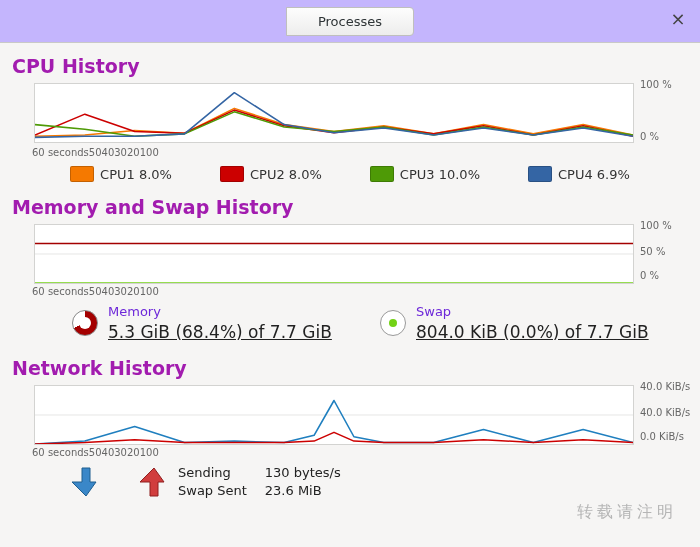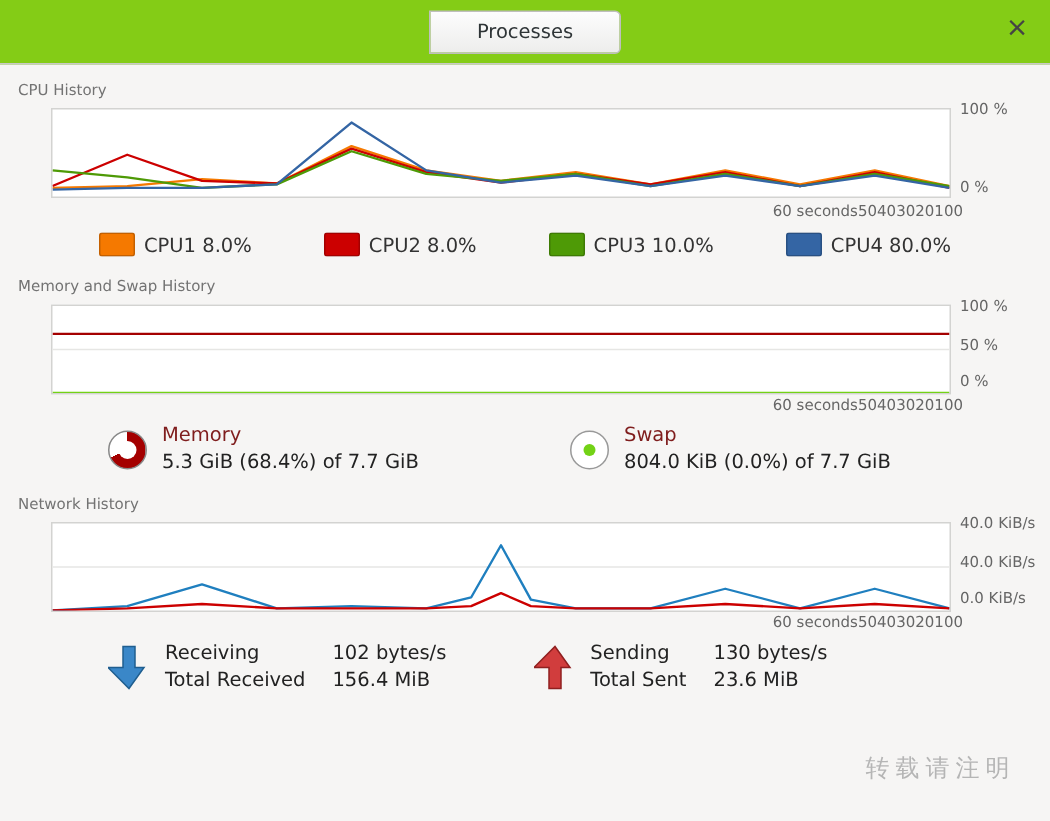--- a/index.html
+++ b/index.html
@@ -15,21 +15,21 @@
   }
   .window {
     width: 700px;
     height: 547px;
     position: relative;
     display: flex;
     flex-direction: column;
   }
   .titlebar {
     height: 42px;
-    background: #84cc16;
+    background: #c4b5fd;
     border-bottom: 1px solid #c9c9c7;
     display: flex;
     align-items: center;
     justify-content: center;
     position: relative;
   }
   .tabstrip {
     display: flex;
   }
   .tabbtn {
@@ -62,23 +62,23 @@
     cursor: pointer;
   }
   .body {
     flex: 1;
     padding: 8px 12px 4px 12px;
     overflow: hidden;
     display: flex;
     flex-direction: column;
   }
   .section-title {
-    font-weight: normal;
-    color: #737373;
-    font-size: 10px;
+    font-weight: bold;
+    color: #a21caf;
+    font-size: 19px;
     margin: 4px 0 6px 0;
   }
   .chart-frame {
     position: relative;
     height: 60px;
     margin: 0 0 0 22px;
   }
   .chart-frame.tall { height: 62px; }
   .plot {
     position: absolute;
@@ -96,21 +96,21 @@
     top: -2px;
     width: 60px;
     font-size: 10px;
     color: #666;
   }
   .ylabels .yt { position: absolute; left: 0; }
   .xaxis {
     margin-left: 18px;
     width: 610px;
     display: flex;
-    justify-content: flex-end;
+    justify-content: flex-start;
     font-size: 10px;
     color: #666;
     padding: 2px 2px 0 2px;
   }
   
   .cpu-legend {
     display: flex;
     justify-content: center;
     gap: 48px;
     margin: 8px 0 10px 0;
@@ -131,22 +131,22 @@
     display: flex;
     margin: 6px 0 10px 60px;
   }
   .ms-item {
     display: flex;
     align-items: center;
     gap: 10px;
     width: 310px;
   }
   .ms-lines { line-height: 1.35; }
-  .ms-label { font-size: 13px; color: #7f1d1d; }
-  .ms-sub { font-size: 13px; color: #222; }
+  .ms-label { font-size: 13px; color: #6d28d9; }
+  .ms-sub { font-size: 17px; color: #222; text-decoration: underline; }
   .pie {
     width: 24px; height: 24px; border-radius: 50%;
     position: relative;
   }
   .pie.inner::after{
     content:"";position:absolute;left:6px;top:6px;width:12px;height:12px;border-radius:50%;
     background:#fff;
   }
   .pie.ring { border:1px solid #999; background:#fff; }
   .pie.ring .dot{
@@ -239,21 +239,21 @@
         <span>40</span>
         <span>30</span>
         <span>20</span>
         <span>10</span>
         <span>0</span>
       </div>
     <div class="cpu-legend" id="cpu-legend">
         <div><span class="swatch" style="background: rgb(245, 121, 0);"></span><span>CPU1  8.0%</span></div>
         <div><span class="swatch" style="background: rgb(204, 0, 0);"></span><span>CPU2  8.0%</span></div>
         <div><span class="swatch" style="background: rgb(78, 154, 6);"></span><span>CPU3  10.0%</span></div>
-        <div><span class="swatch" style="background: rgb(52, 101, 164);"></span><span>CPU4  80.0%</span></div>
+        <div><span class="swatch" style="background: rgb(52, 101, 164);"></span><span>CPU4  6.9%</span></div>
       </div>
 
     <div class="section-title">Memory and Swap History</div>
     <div class="chart-frame">
       <svg class="plot" viewBox="0 0 600 60" preserveAspectRatio="none">
         <line x1="0" y1="30" x2="600" y2="30" stroke="#e6e6e4" stroke-width="1"></line>
         <g id="mem-lines">
             <path d="M0.0 19.2 L600.0 19.2" fill="none" stroke="#a40000" stroke-width="1.6" stroke-linejoin="round"></path>
             <path d="M0.0 60.0 L600.0 60.0" fill="none" stroke="#73d216" stroke-width="1.6" stroke-linejoin="round"></path>
           </g>
@@ -315,45 +315,33 @@
         <span>20</span>
         <span>10</span>
         <span>0</span>
       </div>
 
     <div class="net-row">
       <div class="net-block">
         <svg class="arrow" width="28" height="32" viewBox="0 0 28 32">
           <path d="M10 2 h8 v14 h6 L14 30 0 16 h10 z" fill="#3a87c8" stroke="#1f5e8f" stroke-width="1"></path>
         </svg>
-        <table class="kv">
-            <tbody>
-          <tr>
-                <td>Receiving</td>
-              <td>102 bytes/s</td>
-              </tr>
-          <tr>
-                <td>Total Received</td>
-              <td>156.4 MiB</td>
-              </tr>
-        </tbody>
-          </table>
       </div>
       <div class="net-block">
         <svg class="arrow" width="28" height="32" viewBox="0 0 28 32">
           <path d="M10 30 h8 v-14 h6 L14 2 0 16 h10 z" fill="#d13d3d" stroke="#8f1f1f" stroke-width="1"></path>
         </svg>
         <table class="kv">
             <tbody>
           <tr>
                 <td>Sending</td>
               <td>130 bytes/s</td>
               </tr>
           <tr>
-                <td>Total Sent</td>
+                <td>Swap Sent</td>
               <td>23.6 MiB</td>
               </tr>
         </tbody>
           </table>
       </div>
     </div>
 
   </div>
 
   <div class="wm2">转载请注明</div>

